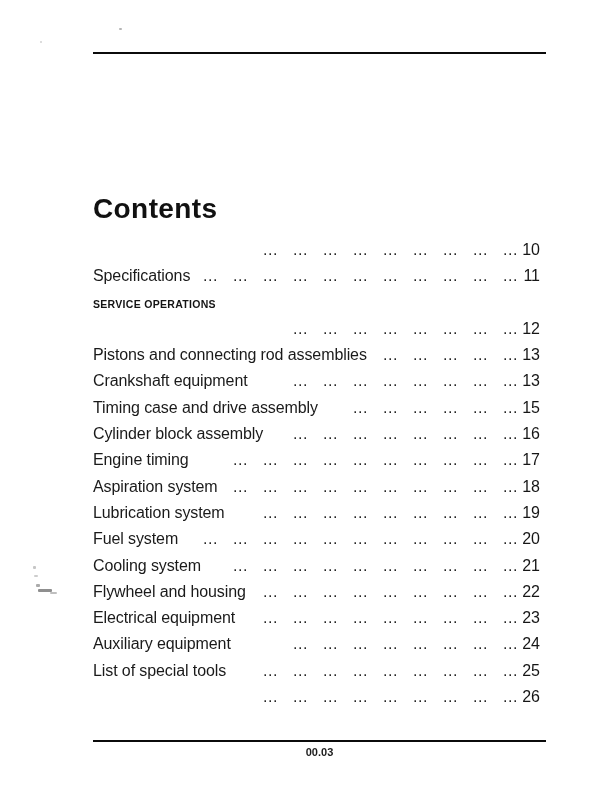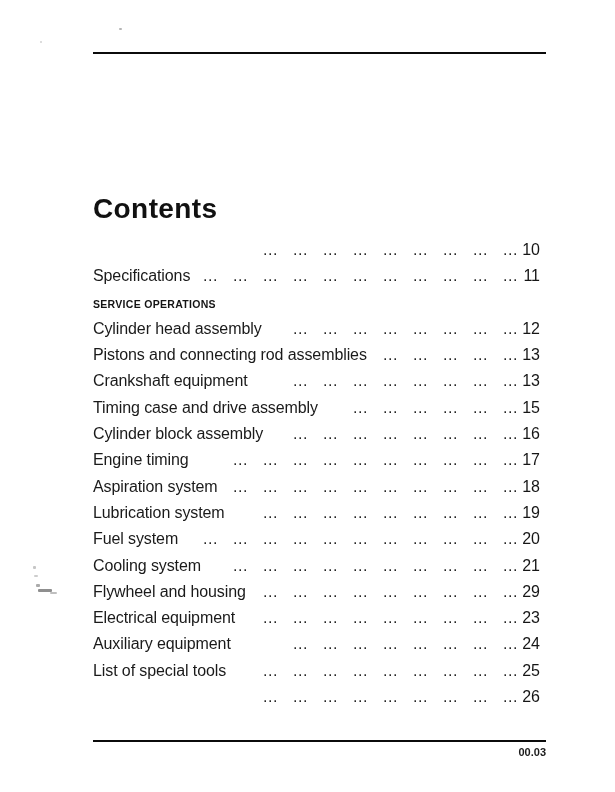--- a/index.html
+++ b/index.html
@@ -67,21 +67,21 @@
     font-size: 10.5px;
     font-weight: 700;
     letter-spacing: 0.3px;
     color: #141414;
   }
   .footer-code {
     position: absolute;
     left: 93px;
     top: 746px;
     width: 453px;
-    text-align: right;
+    text-align: center;
     font-size: 11px;
     font-weight: 700;
     color: #1b1b1b;
   }
   .artifact { position: absolute; border-radius: 1px; }
   .a1 { left: 119px; top: 28px;  width: 3px;  height: 2px; background: #b5b5b5; }
   .a2 { left: 40px;  top: 41px;  width: 2px;  height: 2px; background: #d2d2d2; }
   .a3 { left: 33px;  top: 566px; width: 3px;  height: 3px; background: #c6c6c6; }
   .a4 { left: 34px;  top: 575px; width: 4px;  height: 2px; background: #cdcdcd; }
   .a5 { left: 36px;  top: 584px; width: 4px;  height: 3px; background: #ababab; }
@@ -101,21 +101,20 @@
     <span class="toc-pageno">10</span>
   <span class="dotgroup" style="left: 170px;">...</span><span class="dotgroup" style="left: 200px;">...</span><span class="dotgroup" style="left: 230px;">...</span><span class="dotgroup" style="left: 260px;">...</span><span class="dotgroup" style="left: 290px;">...</span><span class="dotgroup" style="left: 320px;">...</span><span class="dotgroup" style="left: 350px;">...</span><span class="dotgroup" style="left: 380px;">...</span><span class="dotgroup" style="left: 410px;">...</span></div>
       <div class="toc-row">
     <span class="toc-label">Specifications</span>
     <span class="toc-pageno">11</span>
   <span class="dotgroup" style="left: 110px;">...</span><span class="dotgroup" style="left: 140px;">...</span><span class="dotgroup" style="left: 170px;">...</span><span class="dotgroup" style="left: 200px;">...</span><span class="dotgroup" style="left: 230px;">...</span><span class="dotgroup" style="left: 260px;">...</span><span class="dotgroup" style="left: 290px;">...</span><span class="dotgroup" style="left: 320px;">...</span><span class="dotgroup" style="left: 350px;">...</span><span class="dotgroup" style="left: 380px;">...</span><span class="dotgroup" style="left: 410px;">...</span></div>
       <div class="toc-row section">
     <span class="section-label">SERVICE OPERATIONS</span>
   </div>
       <div class="toc-row">
-    <span class="toc-label">Cylinder head assembly</span>
     <span class="toc-pageno">12</span>
   <span class="dotgroup" style="left: 200px;">...</span><span class="dotgroup" style="left: 230px;">...</span><span class="dotgroup" style="left: 260px;">...</span><span class="dotgroup" style="left: 290px;">...</span><span class="dotgroup" style="left: 320px;">...</span><span class="dotgroup" style="left: 350px;">...</span><span class="dotgroup" style="left: 380px;">...</span><span class="dotgroup" style="left: 410px;">...</span></div>
       <div class="toc-row">
     <span class="toc-label">Pistons and connecting rod assemblies</span>
     <span class="toc-pageno">13</span>
   <span class="dotgroup" style="left: 290px;">...</span><span class="dotgroup" style="left: 320px;">...</span><span class="dotgroup" style="left: 350px;">...</span><span class="dotgroup" style="left: 380px;">...</span><span class="dotgroup" style="left: 410px;">...</span></div>
       <div class="toc-row">
     <span class="toc-label">Crankshaft equipment</span>
     <span class="toc-pageno">13</span>
   <span class="dotgroup" style="left: 200px;">...</span><span class="dotgroup" style="left: 230px;">...</span><span class="dotgroup" style="left: 260px;">...</span><span class="dotgroup" style="left: 290px;">...</span><span class="dotgroup" style="left: 320px;">...</span><span class="dotgroup" style="left: 350px;">...</span><span class="dotgroup" style="left: 380px;">...</span><span class="dotgroup" style="left: 410px;">...</span></div>
@@ -142,21 +141,21 @@
       <div class="toc-row">
     <span class="toc-label">Fuel system</span>
     <span class="toc-pageno">20</span>
   <span class="dotgroup" style="left: 110px;">...</span><span class="dotgroup" style="left: 140px;">...</span><span class="dotgroup" style="left: 170px;">...</span><span class="dotgroup" style="left: 200px;">...</span><span class="dotgroup" style="left: 230px;">...</span><span class="dotgroup" style="left: 260px;">...</span><span class="dotgroup" style="left: 290px;">...</span><span class="dotgroup" style="left: 320px;">...</span><span class="dotgroup" style="left: 350px;">...</span><span class="dotgroup" style="left: 380px;">...</span><span class="dotgroup" style="left: 410px;">...</span></div>
       <div class="toc-row">
     <span class="toc-label">Cooling system</span>
     <span class="toc-pageno">21</span>
   <span class="dotgroup" style="left: 140px;">...</span><span class="dotgroup" style="left: 170px;">...</span><span class="dotgroup" style="left: 200px;">...</span><span class="dotgroup" style="left: 230px;">...</span><span class="dotgroup" style="left: 260px;">...</span><span class="dotgroup" style="left: 290px;">...</span><span class="dotgroup" style="left: 320px;">...</span><span class="dotgroup" style="left: 350px;">...</span><span class="dotgroup" style="left: 380px;">...</span><span class="dotgroup" style="left: 410px;">...</span></div>
       <div class="toc-row">
     <span class="toc-label">Flywheel and housing</span>
-    <span class="toc-pageno">29</span>
+    <span class="toc-pageno">22</span>
   <span class="dotgroup" style="left: 170px;">...</span><span class="dotgroup" style="left: 200px;">...</span><span class="dotgroup" style="left: 230px;">...</span><span class="dotgroup" style="left: 260px;">...</span><span class="dotgroup" style="left: 290px;">...</span><span class="dotgroup" style="left: 320px;">...</span><span class="dotgroup" style="left: 350px;">...</span><span class="dotgroup" style="left: 380px;">...</span><span class="dotgroup" style="left: 410px;">...</span></div>
       <div class="toc-row">
     <span class="toc-label">Electrical equipment</span>
     <span class="toc-pageno">23</span>
   <span class="dotgroup" style="left: 170px;">...</span><span class="dotgroup" style="left: 200px;">...</span><span class="dotgroup" style="left: 230px;">...</span><span class="dotgroup" style="left: 260px;">...</span><span class="dotgroup" style="left: 290px;">...</span><span class="dotgroup" style="left: 320px;">...</span><span class="dotgroup" style="left: 350px;">...</span><span class="dotgroup" style="left: 380px;">...</span><span class="dotgroup" style="left: 410px;">...</span></div>
       <div class="toc-row">
     <span class="toc-label">Auxiliary equipment</span>
     <span class="toc-pageno">24</span>
   <span class="dotgroup" style="left: 200px;">...</span><span class="dotgroup" style="left: 230px;">...</span><span class="dotgroup" style="left: 260px;">...</span><span class="dotgroup" style="left: 290px;">...</span><span class="dotgroup" style="left: 320px;">...</span><span class="dotgroup" style="left: 350px;">...</span><span class="dotgroup" style="left: 380px;">...</span><span class="dotgroup" style="left: 410px;">...</span></div>
       <div class="toc-row">

